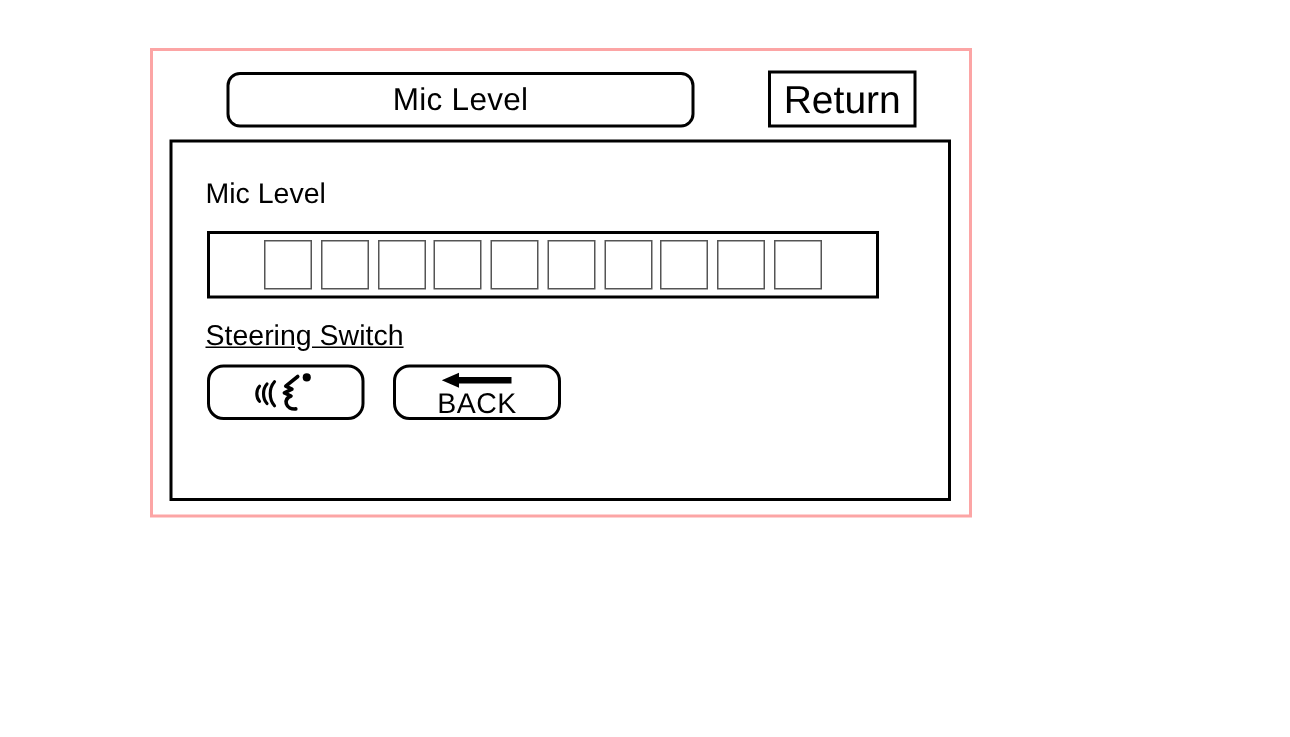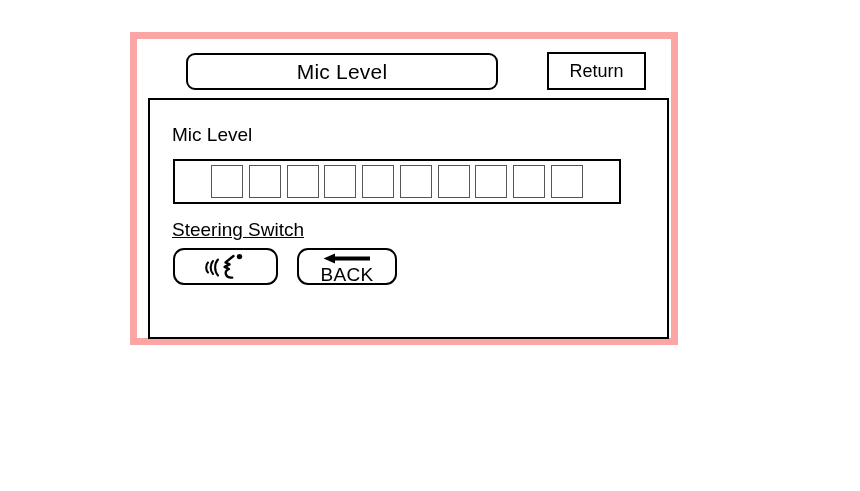--- a/index.html
+++ b/index.html
@@ -16,24 +16,23 @@
     overflow: hidden;
   }
 
   
   #device-frame {
     position: absolute;
     left: 100px;
     top: 32px;
     width: 548px;
     height: 313px;
-    border: 7px solid #fca5a5;
-    background: #ffffff;
-    box-sizing: border-box;
-    margin-left: 30px;
+    border: 2px solid #fca5a5;
+    background: #ffffff;
+    box-sizing: border-box;
   }
 
   
   #title-bar {
     position: absolute;
     left: 0px;
     top: 0px;
     width: 542px;
     height: 56px;
   }
@@ -65,21 +64,21 @@
     width: 99px;
     height: 38px;
     border: 2px solid #000000;
     background: #ffffff;
     box-sizing: border-box;
     display: flex;
     align-items: center;
     justify-content: center;
   }
   #return-button .label {
-    font-size: 18px;
+    font-size: 26px;
     line-height: 1;
   }
 
   
   #content-panel {
     position: absolute;
     left: 11px;
     top: 59px;
     width: 521px;
     height: 241px;
@@ -147,21 +146,21 @@
     display: flex;
     align-items: center;
     justify-content: center;
     position: relative;
   }
   #steering-talk-button {
     width: 105px;
     height: 37px;
   }
   #steering-back-button {
-    width: 100px;
+    width: 112px;
     height: 37px;
     flex-direction: column;
     justify-content: flex-start;
     padding-top: 3px;
     align-items: center;
   }
   #steering-back-button .back-label {
     font-size: 19px;
     line-height: 1;
     margin-top: 1px;

